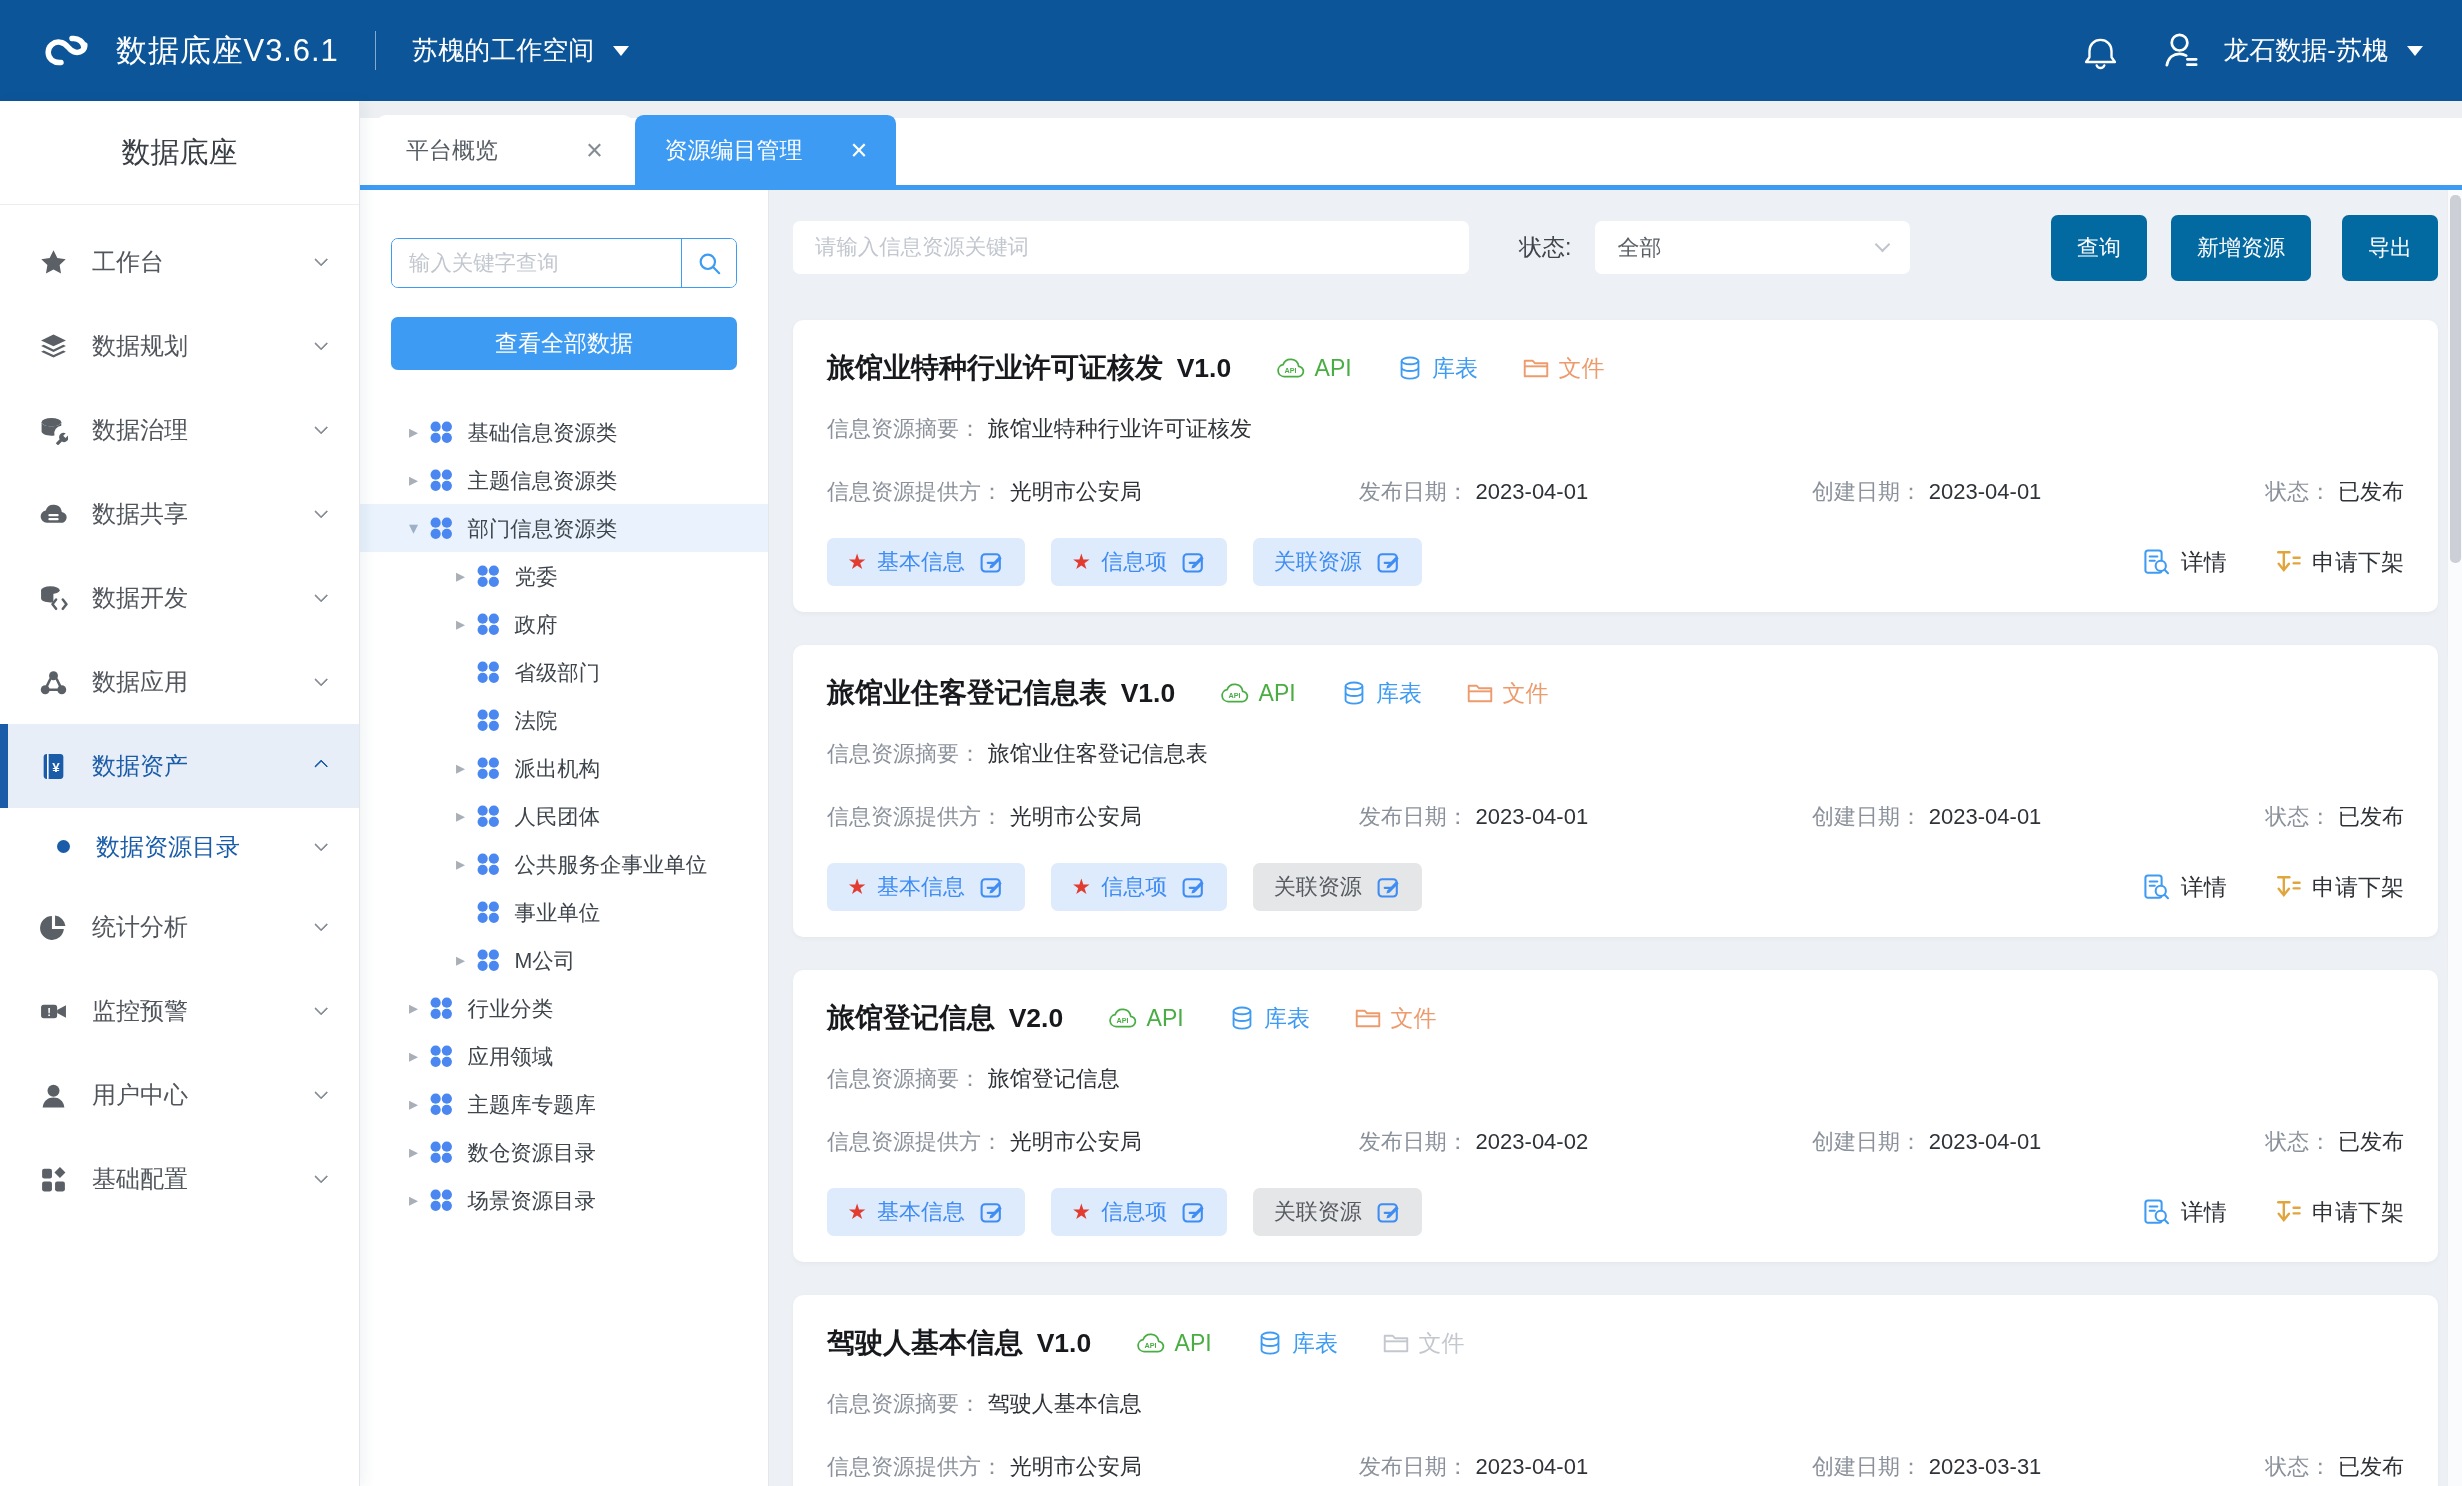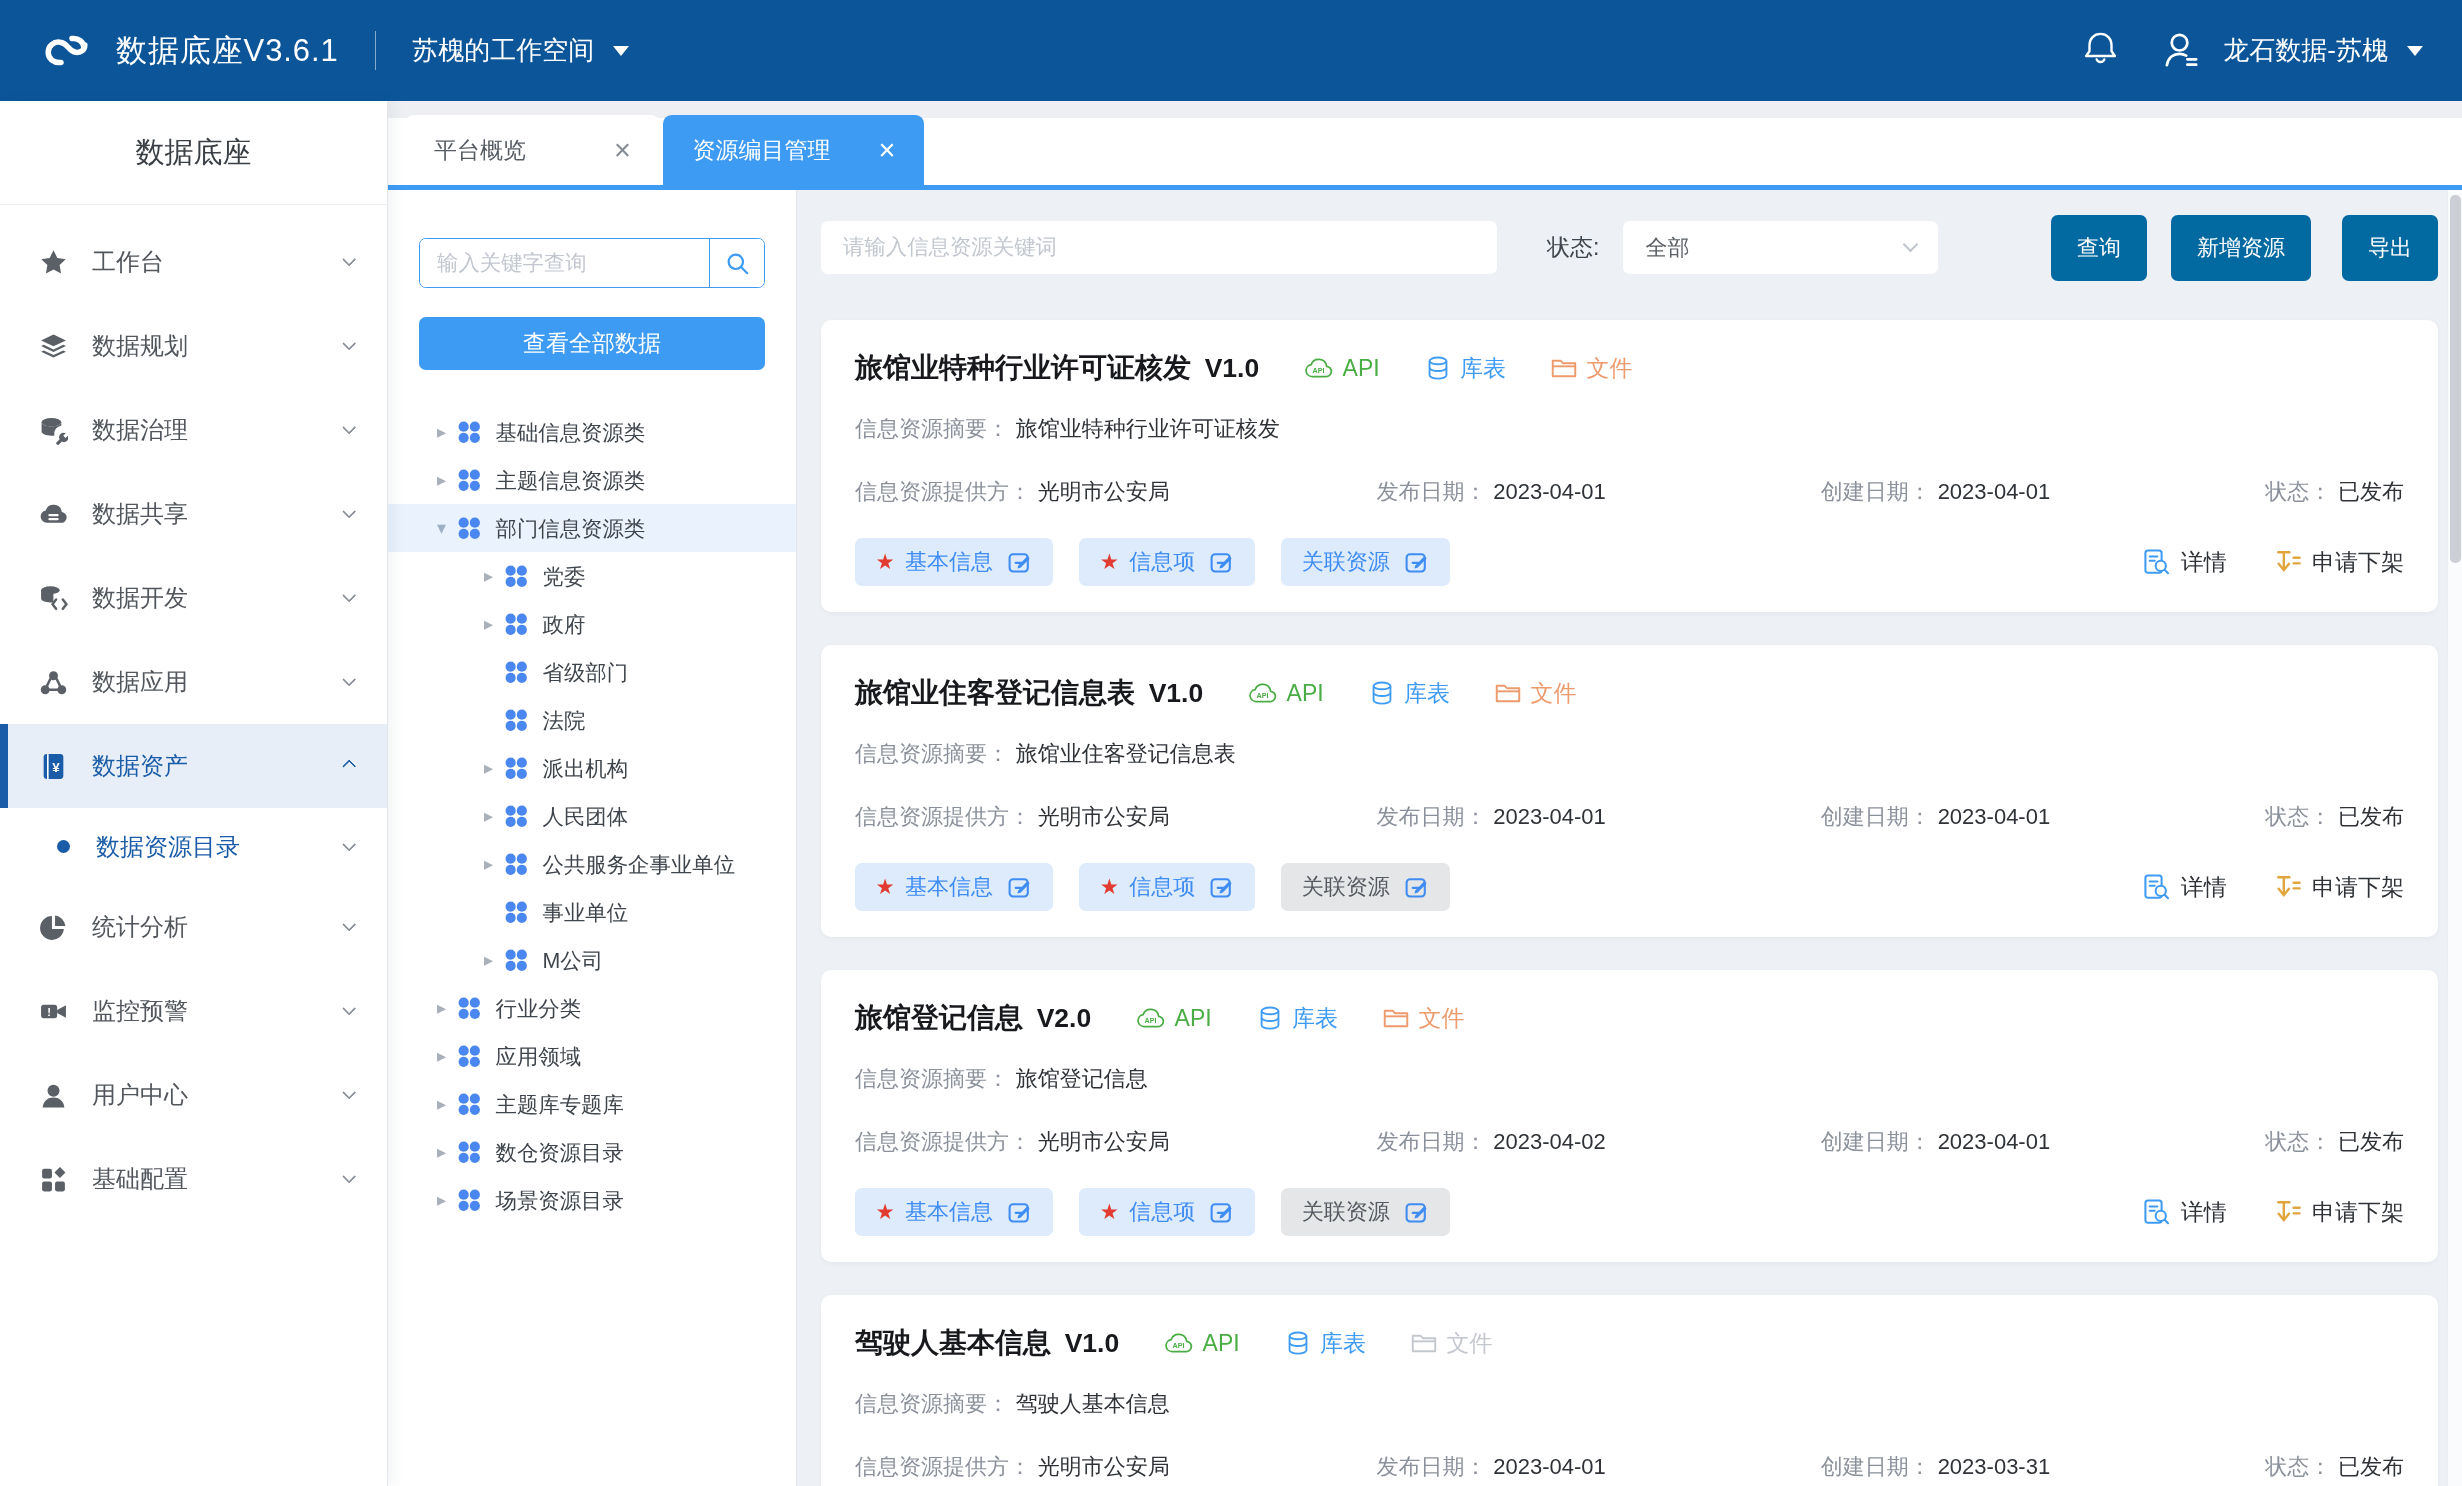--- a/index.html
+++ b/index.html
@@ -7,30 +7,30 @@
   body{font-family:"Liberation Sans","DejaVu Sans",sans-serif;background:#edf0f4;color:#2f3338;overflow:hidden}
   .screen{width:2462px;height:1486px;overflow:hidden;display:flex;flex-direction:column}
 
   
   .topbar{height:101px;background:#0c5598;display:flex;align-items:center;padding:0 39px;color:#fff;flex-shrink:0}
   .logo{width:55px;height:55px;margin-right:22px;flex-shrink:0}
   .app-title{font-size:31px;letter-spacing:0.9px;white-space:nowrap}
   .tb-divider{width:1.7px;height:39px;background:rgba(255,255,255,.5);margin:0 36px}
   .workspace{font-size:26px;display:flex;align-items:center;gap:19px;cursor:pointer}
   .caret-down{width:0;height:0;border-left:8.6px solid transparent;border-right:8.6px solid transparent;border-top:10.3px solid #fff}
-  .tb-right{margin-left:auto;display:flex;align-items:flex-start;gap:39px}
+  .tb-right{margin-left:auto;display:flex;align-items:flex-end;gap:39px}
   .bell-btn{display:flex;cursor:pointer}
   .user-group{display:flex;align-items:center;gap:19px;cursor:pointer}
   .user-name{font-size:26px;white-space:nowrap}
 
   
   .body-row{flex:1;display:flex;min-height:0}
 
   
-  .sidebar{width:388px;background:#fff;border-right:0.9px solid #e3e6ea;box-shadow:5.1px 0 12px rgba(40,60,90,.06);z-index:5;flex-shrink:0;display:flex;flex-direction:column}
+  .sidebar{width:360px;background:#fff;border-right:0.9px solid #e3e6ea;box-shadow:5.1px 0 12px rgba(40,60,90,.06);z-index:5;flex-shrink:0;display:flex;flex-direction:column}
   .sb-title{height:104px;display:flex;align-items:center;justify-content:center;font-size:29px;color:#3a3f45;border-bottom:0.9px solid #ecedf0;flex-shrink:0}
   .sb-menu{padding-top:15.4px}
   .side-item{height:84px;display:flex;align-items:center;padding:0 33px 0 39px;font-size:24px;color:#51565c;cursor:pointer;position:relative}
   .si-icon{width:29px;height:29px;margin-right:24px;display:flex;flex-shrink:0}
   .si-icon svg{width:100%;height:100%;fill:#5a6066}
   .si-icon svg .st{stroke:#5a6066;stroke-width:2.4;fill:none;stroke-linecap:round;stroke-linejoin:round}
   .si-label{flex:1;white-space:nowrap}
   .chev{display:inline-block;width:10.3px;height:10.3px;border-right:2.6px solid #878d95;border-bottom:2.6px solid #878d95;border-radius:0.9px}
   .chev.down{transform:rotate(45deg) translate(-1.7px,-1.7px)}
   .chev.up{transform:rotate(-135deg)}

